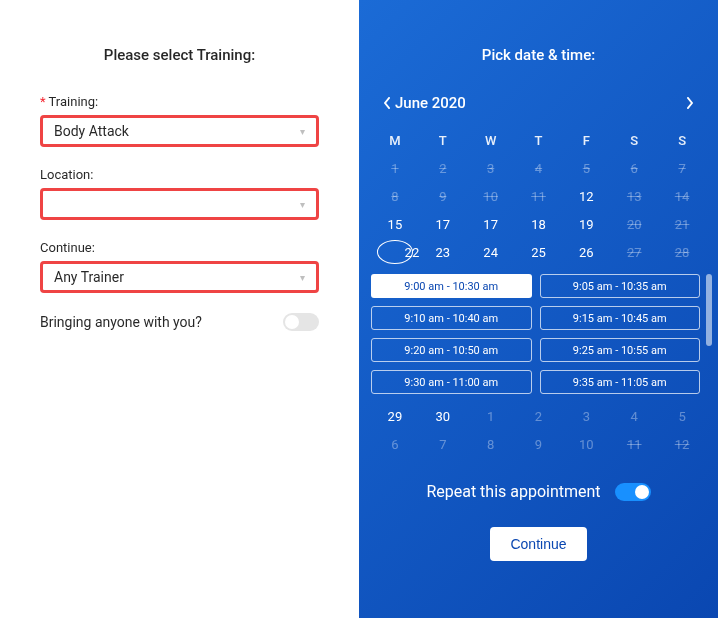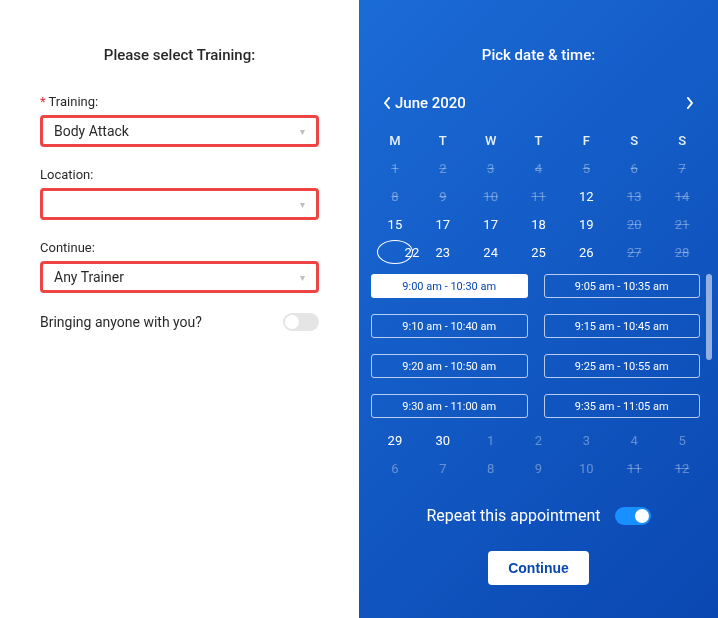--- a/index.html
+++ b/index.html
@@ -141,21 +141,21 @@
       padding-left: 34px;
     }
 
     .slots-wrapper {
       margin: 8px 12px 8px 12px;
       position: relative;
     }
     .slots {
       display: grid;
       grid-template-columns: 1fr 1fr;
-      gap: 16px;
+      gap: 8px;
       padding: 0 6px 0 0;
     }
     .slot {
       border: 1px solid rgba(255,255,255,0.7);
       border-radius: 3px;
       height: 24px;
       display: flex;
       align-items: center;
       justify-content: center;
       font-size: 11px;
@@ -194,21 +194,21 @@
     }
     .continue-btn {
       display: block;
       margin: 26px auto 0 auto;
       background: #fff;
       color: #0a47b1;
       border: none;
       border-radius: 4px;
       padding: 9px 20px;
       font-size: 14px;
-      font-weight: 700;
+      font-weight: 400;
       cursor: pointer;
     }
   </style>
 </head>
 <body>
 
 <div class="left-panel">
   <div class="title">Please select Training:</div>
 
   <div class="form-item">

